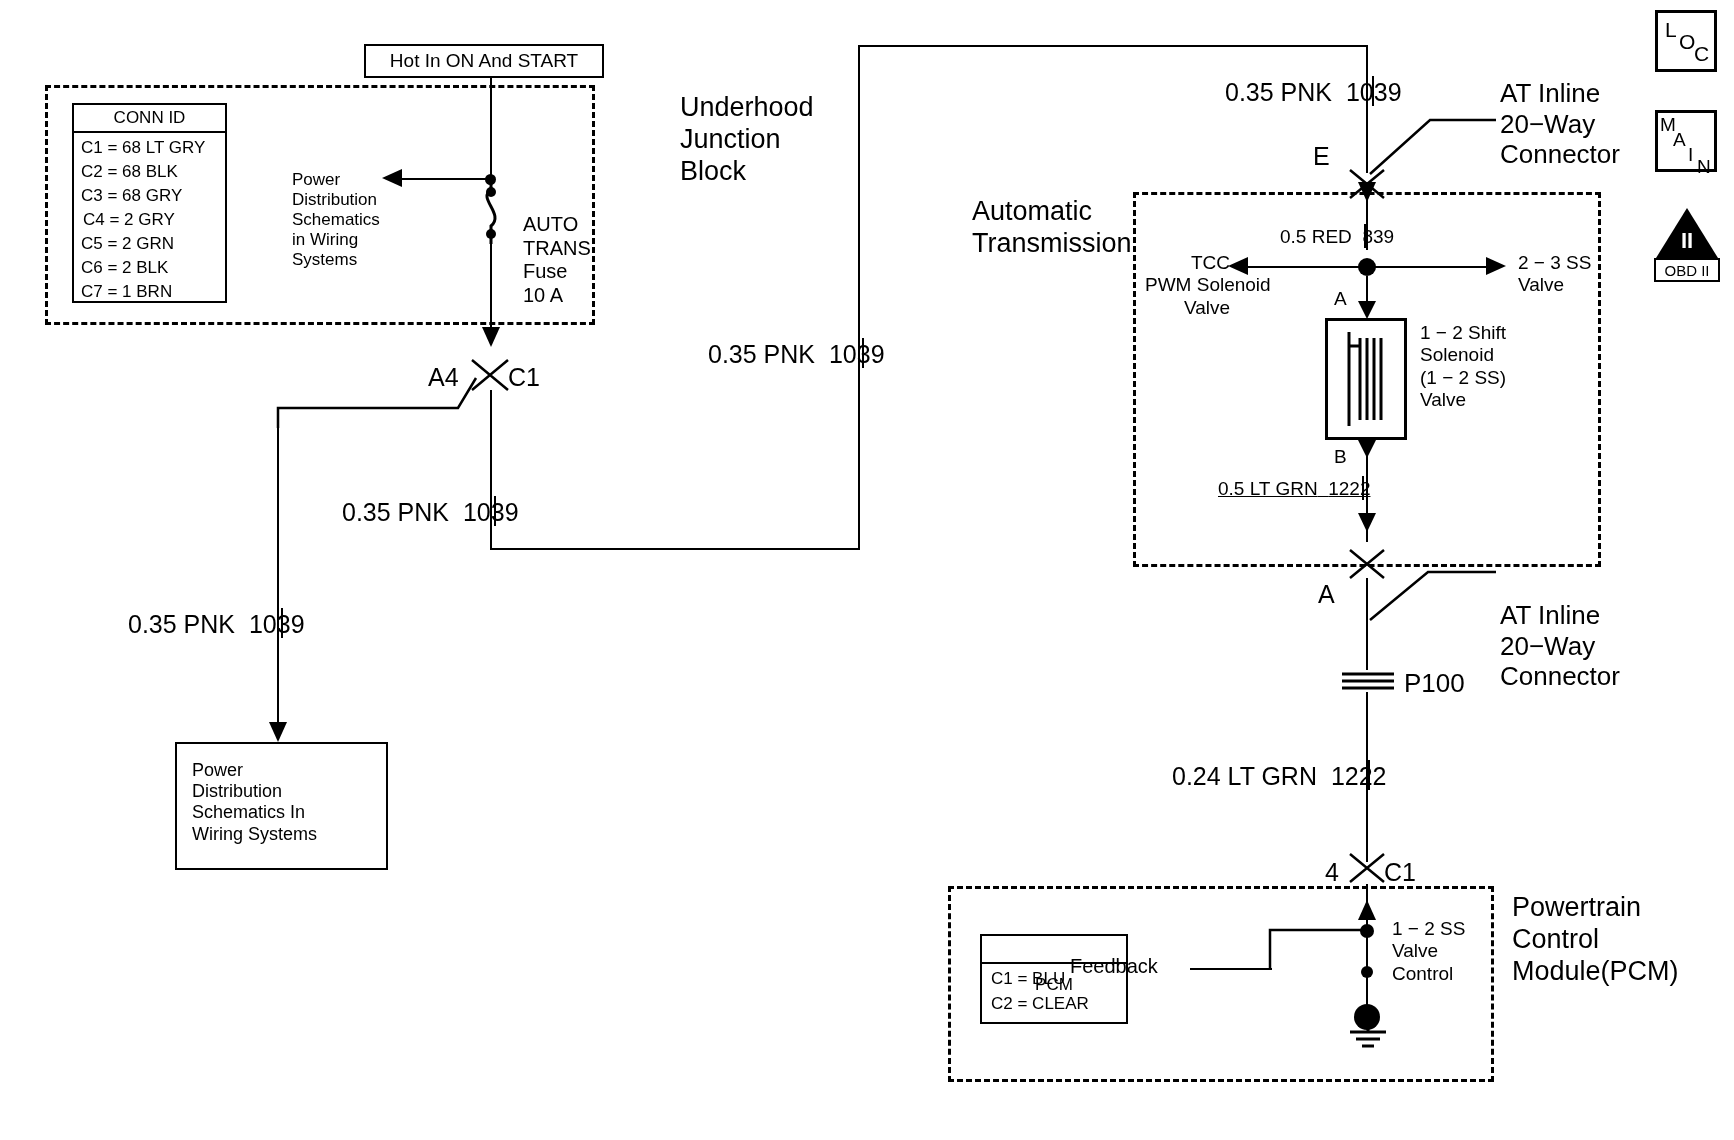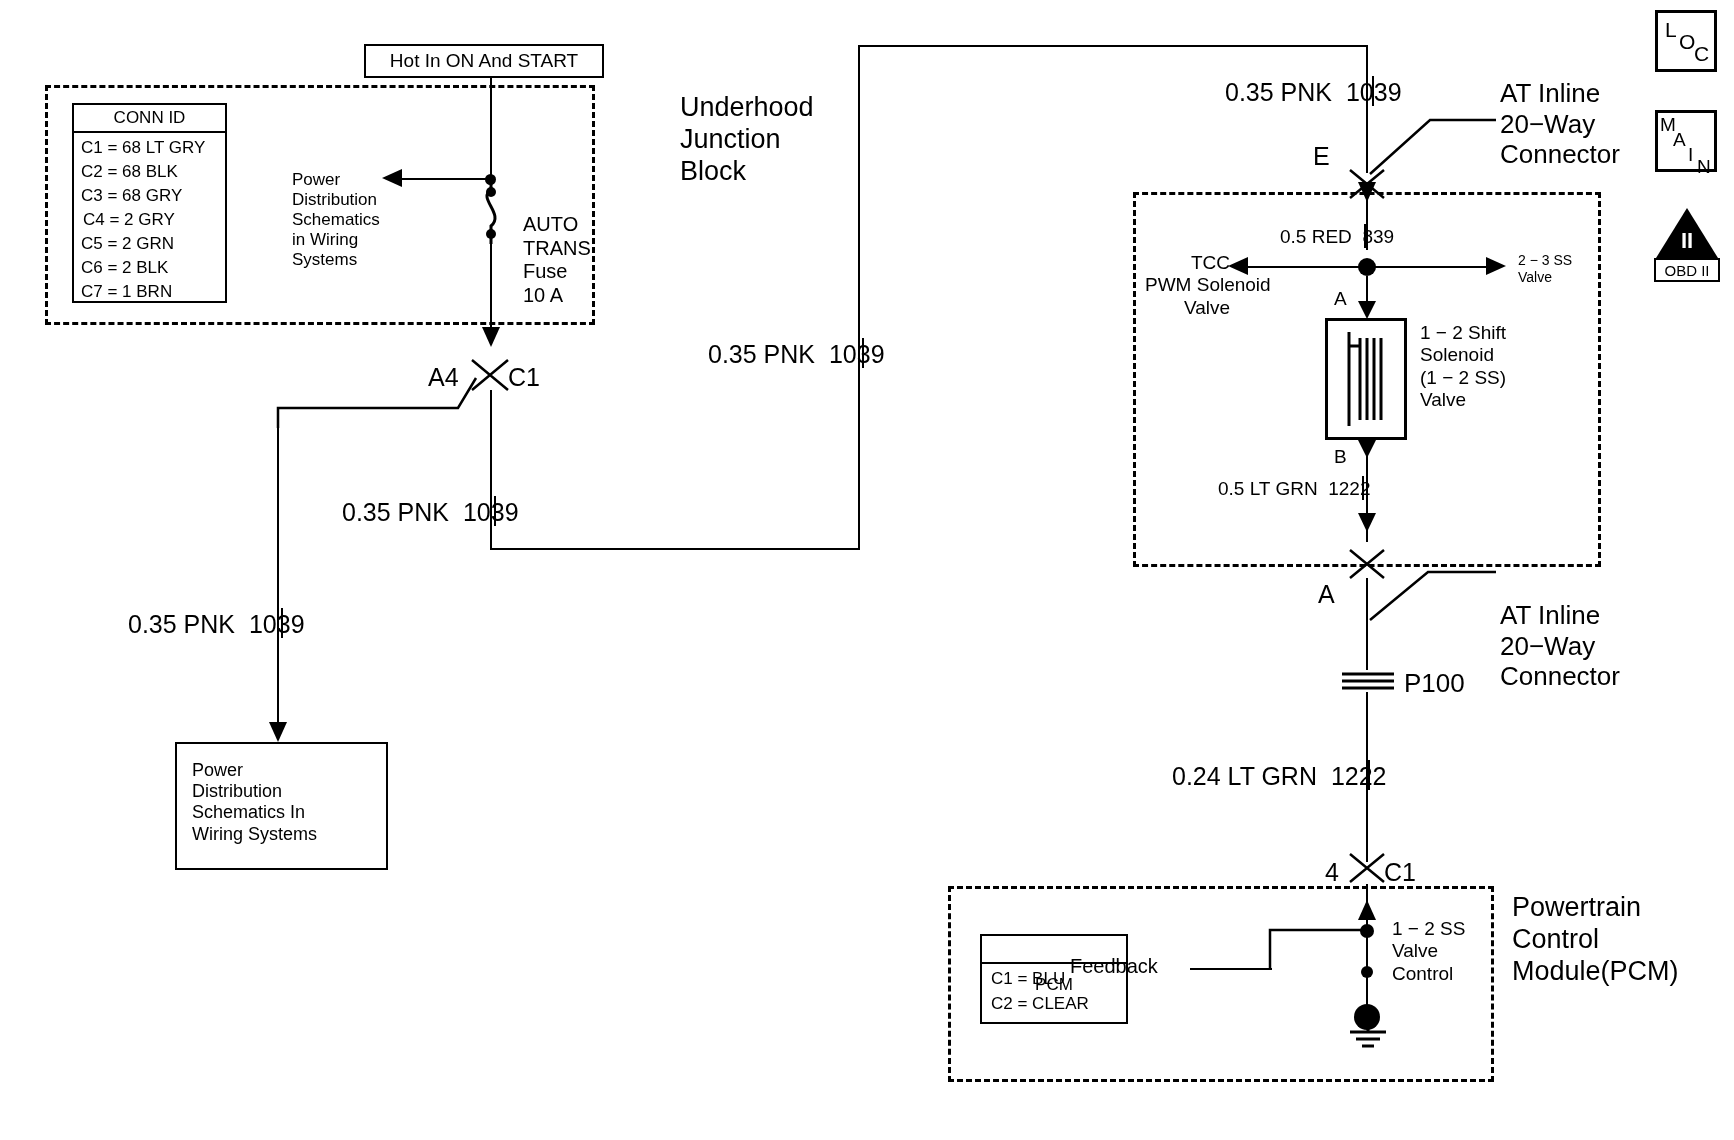--- a/index.html
+++ b/index.html
@@ -138,20 +138,22 @@
   <div class="txt" style="left:128px; top:610px; font-size:25px;"><span>0.35 PNK</span>  <span>1039</span></div>
   <div class="vline" style="left:281px; top:608px; height:30px;"></div>
 
   <div class="solidbox" style="left:175px; top:742px; width:213px; height:128px;"></div>
   <div class="txt" style="left:192px; top:760px; font-size:18px;">Power
 Distribution
 Schematics In
 Wiring Systems</div>
 
   <div class="dashbox" style="left:1133px; top:192px; width:468px; height:375px;"></div>
+  <div class="txt" style="left:972px; top:196px; font-size:27px;">Automatic
+Transmission</div>
 
   <div class="txt" style="left:1225px; top:78px; font-size:25px;"><span>0.35 PNK</span>  <span>1039</span></div>
   <div class="vline" style="left:1372px; top:76px; height:30px;"></div>
 
   <div class="vline" style="left:1366px; top:45px; height:128px;"></div>
 
   <svg style="left:1348px; top:168px; width:40px; height:34px;">
     <path d="M2,2 L36,30 M36,2 L2,30" stroke="#000" stroke-width="2.5" fill="none"></path>
   </svg>
   <div class="txt" style="left:1313px; top:142px; font-size:25px;">E</div>
@@ -177,21 +179,21 @@
   <svg style="left:1484px; top:256px; width:26px; height:22px;">
     <polygon points="22,10 2,1 2,19" fill="#000"></polygon>
   </svg>
 
   <div class="txt" style="left:1280px; top:226px; font-size:19px;"><span>0.5 RED</span>  <span>839</span></div>
   <div class="vline" style="left:1364px; top:224px; height:24px;"></div>
 
   <div class="txt" style="left:1145px; top:252px; font-size:19px; text-align:right; width:85px;">TCC
 PWM Solenoid
 Valve</div>
-  <div class="txt" style="left:1518px; top:252px; font-size:14px;">2 − 3 SS
+  <div class="txt" style="left:1518px; top:252px; font-size:19px;">2 − 3 SS
 Valve</div>
 
   <div class="vline" style="left:1366px; top:276px; height:40px;"></div>
   <div class="txt" style="left:1334px; top:288px; font-size:19px;">A</div>
   <svg style="left:1357px; top:299px; width:22px; height:22px;">
     <polygon points="10,20 1,2 19,2" fill="#000"></polygon>
   </svg>
 
   <div class="solidbox" style="left:1325px; top:318px; width:82px; height:122px; border-width:3px;"></div>
   <svg style="left:1340px; top:332px; width:52px; height:94px;">
@@ -206,21 +208,21 @@
 
   <div class="txt" style="left:1334px; top:446px; font-size:19px;">B</div>
   <svg style="left:1357px; top:438px; width:22px; height:22px;">
     <polygon points="10,20 1,2 19,2" fill="#000"></polygon>
   </svg>
   <div class="vline" style="left:1366px; top:442px; height:100px;"></div>
   <svg style="left:1357px; top:510px; width:22px; height:24px;">
     <polygon points="10,22 1,3 19,3" fill="#000"></polygon>
   </svg>
 
-  <div class="txt" style="left:1218px; top:478px; font-size:19px;"><span>0.5 LT GRN</span>  <span>1222</span></div>
+  <div class="txt" style="left:1218px; top:478px; font-size:19px;text-decoration:underline;"><span>0.5 LT GRN</span>  <span>1222</span></div>
   <div class="vline" style="left:1362px; top:476px; height:24px;"></div>
 
   <svg style="left:1348px; top:548px; width:40px; height:34px;">
     <path d="M2,2 L36,30 M36,2 L2,30" stroke="#000" stroke-width="2.5" fill="none"></path>
   </svg>
   <div class="txt" style="left:1318px; top:580px; font-size:25px;">A</div>
 
   <svg style="left:1370px; top:562px; width:130px; height:62px;">
     <path d="M0,58 L58,10 L126,10" stroke="#000" stroke-width="2.5" fill="none"></path>
   </svg>

